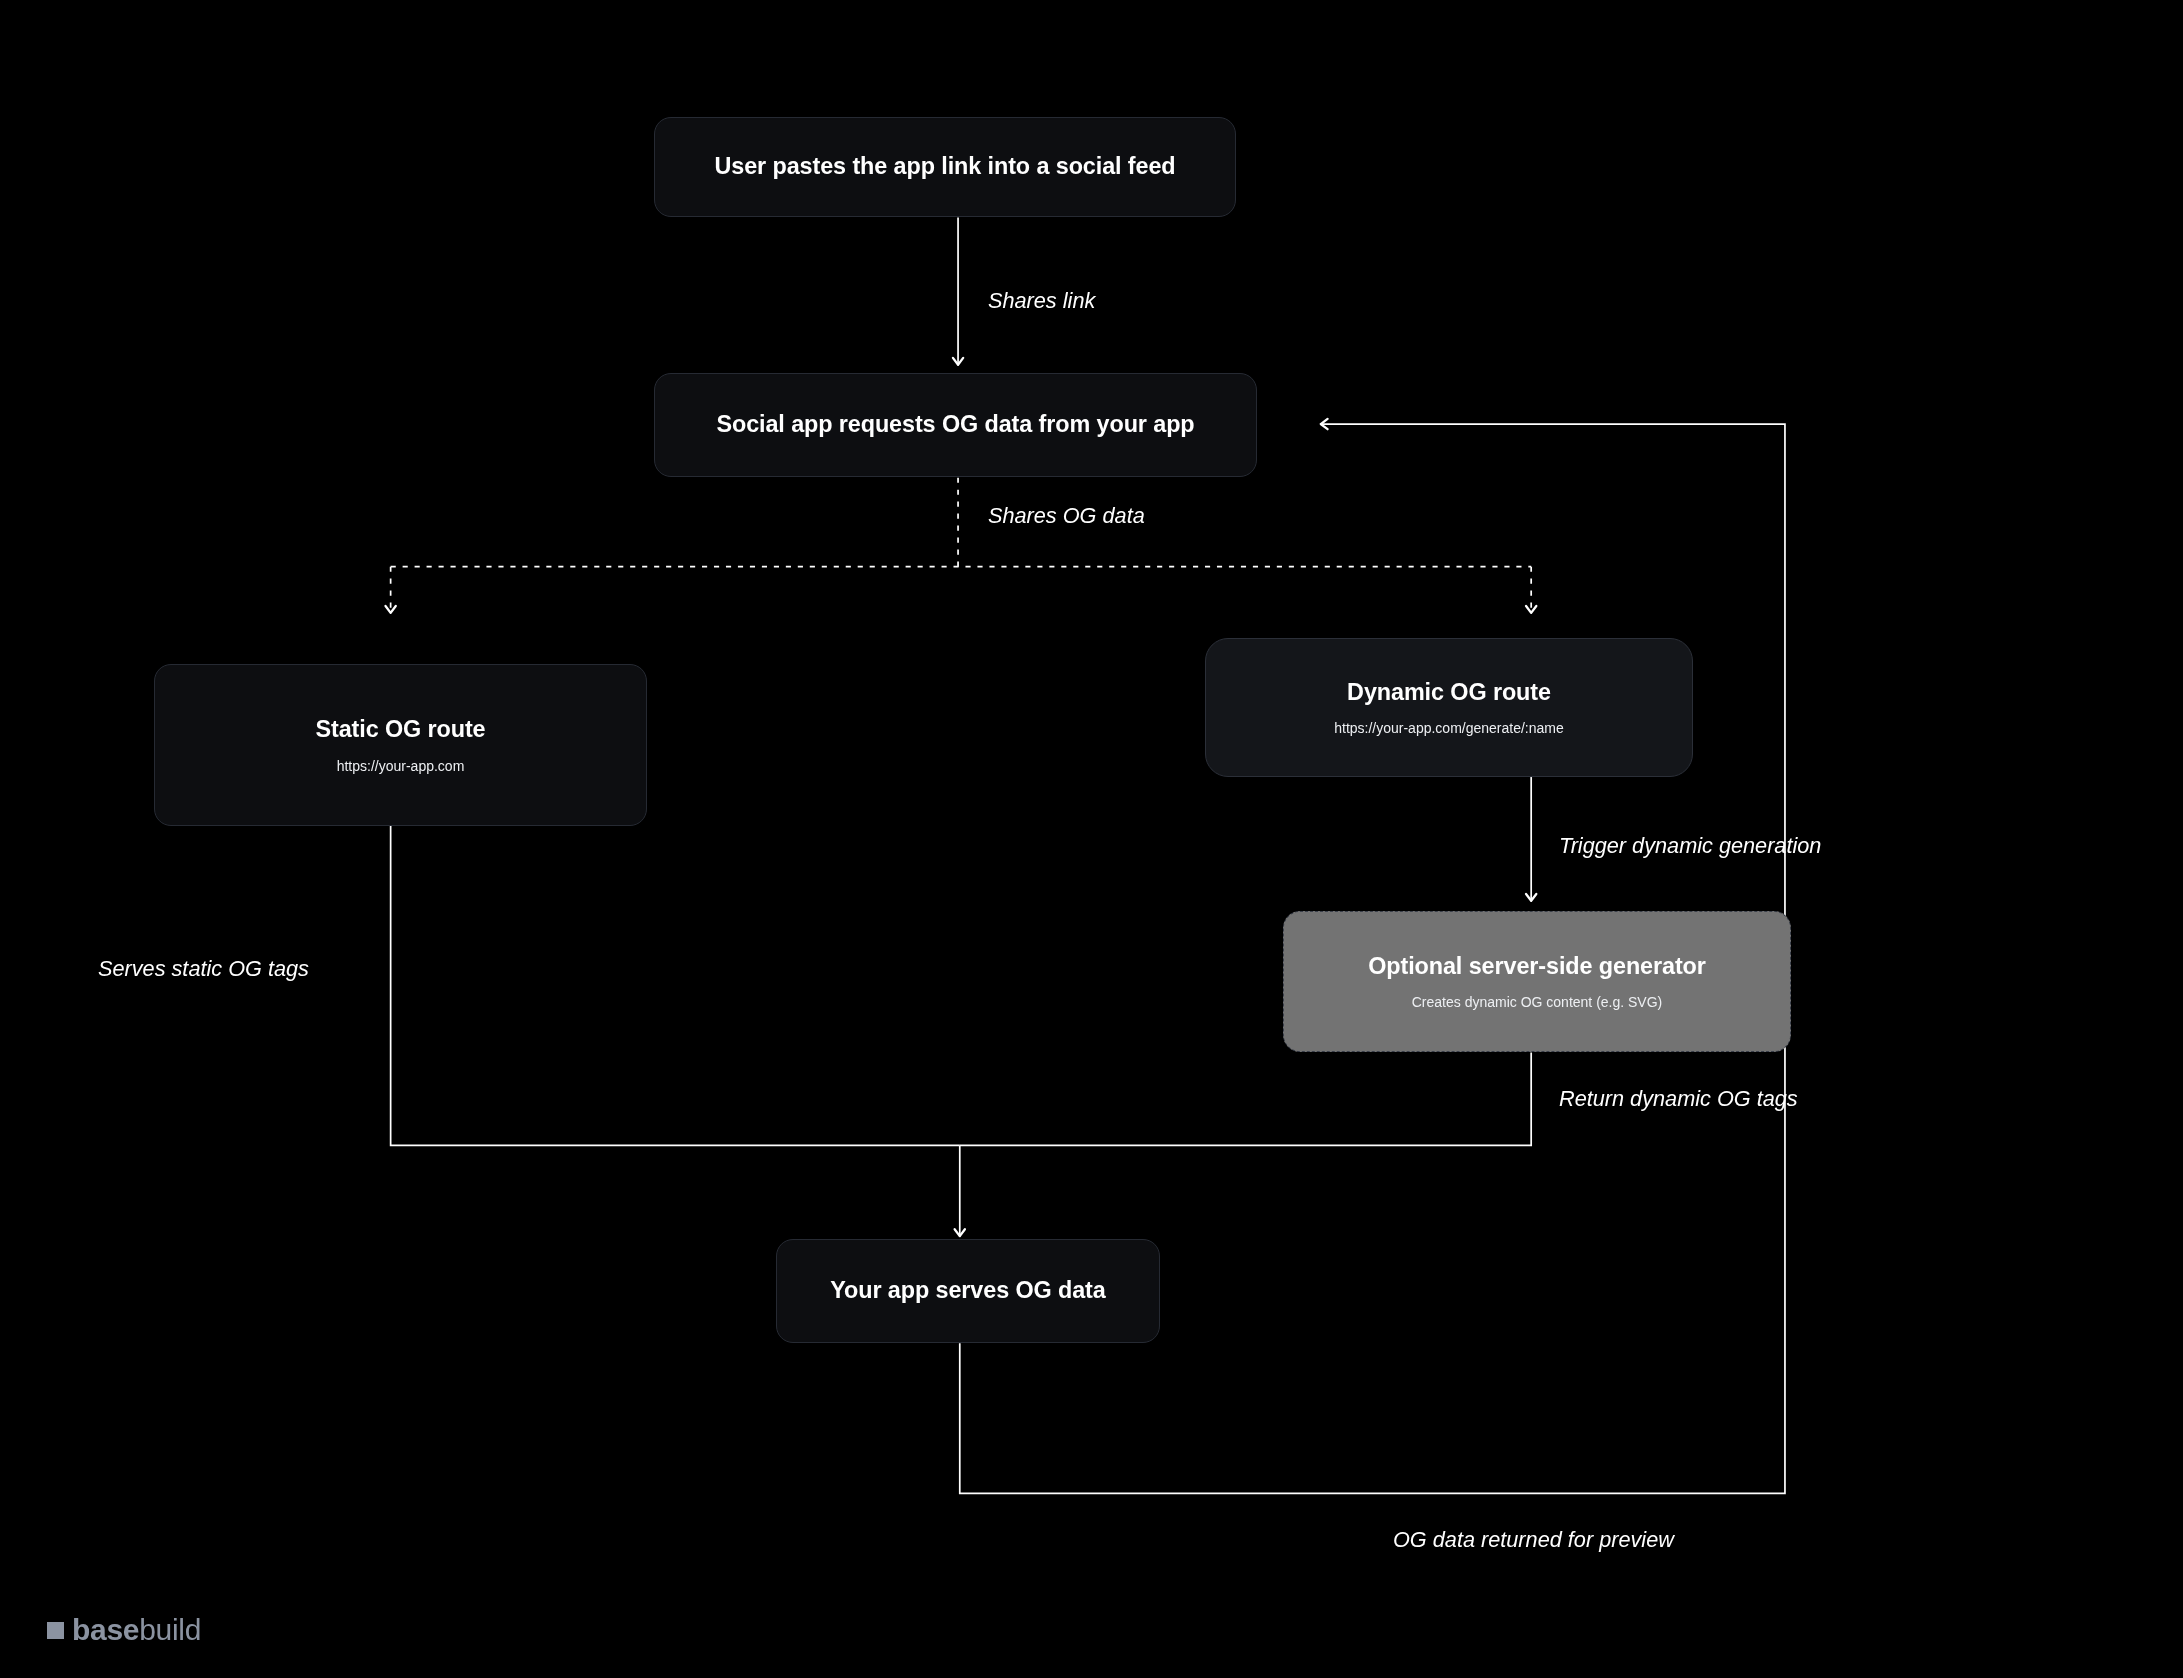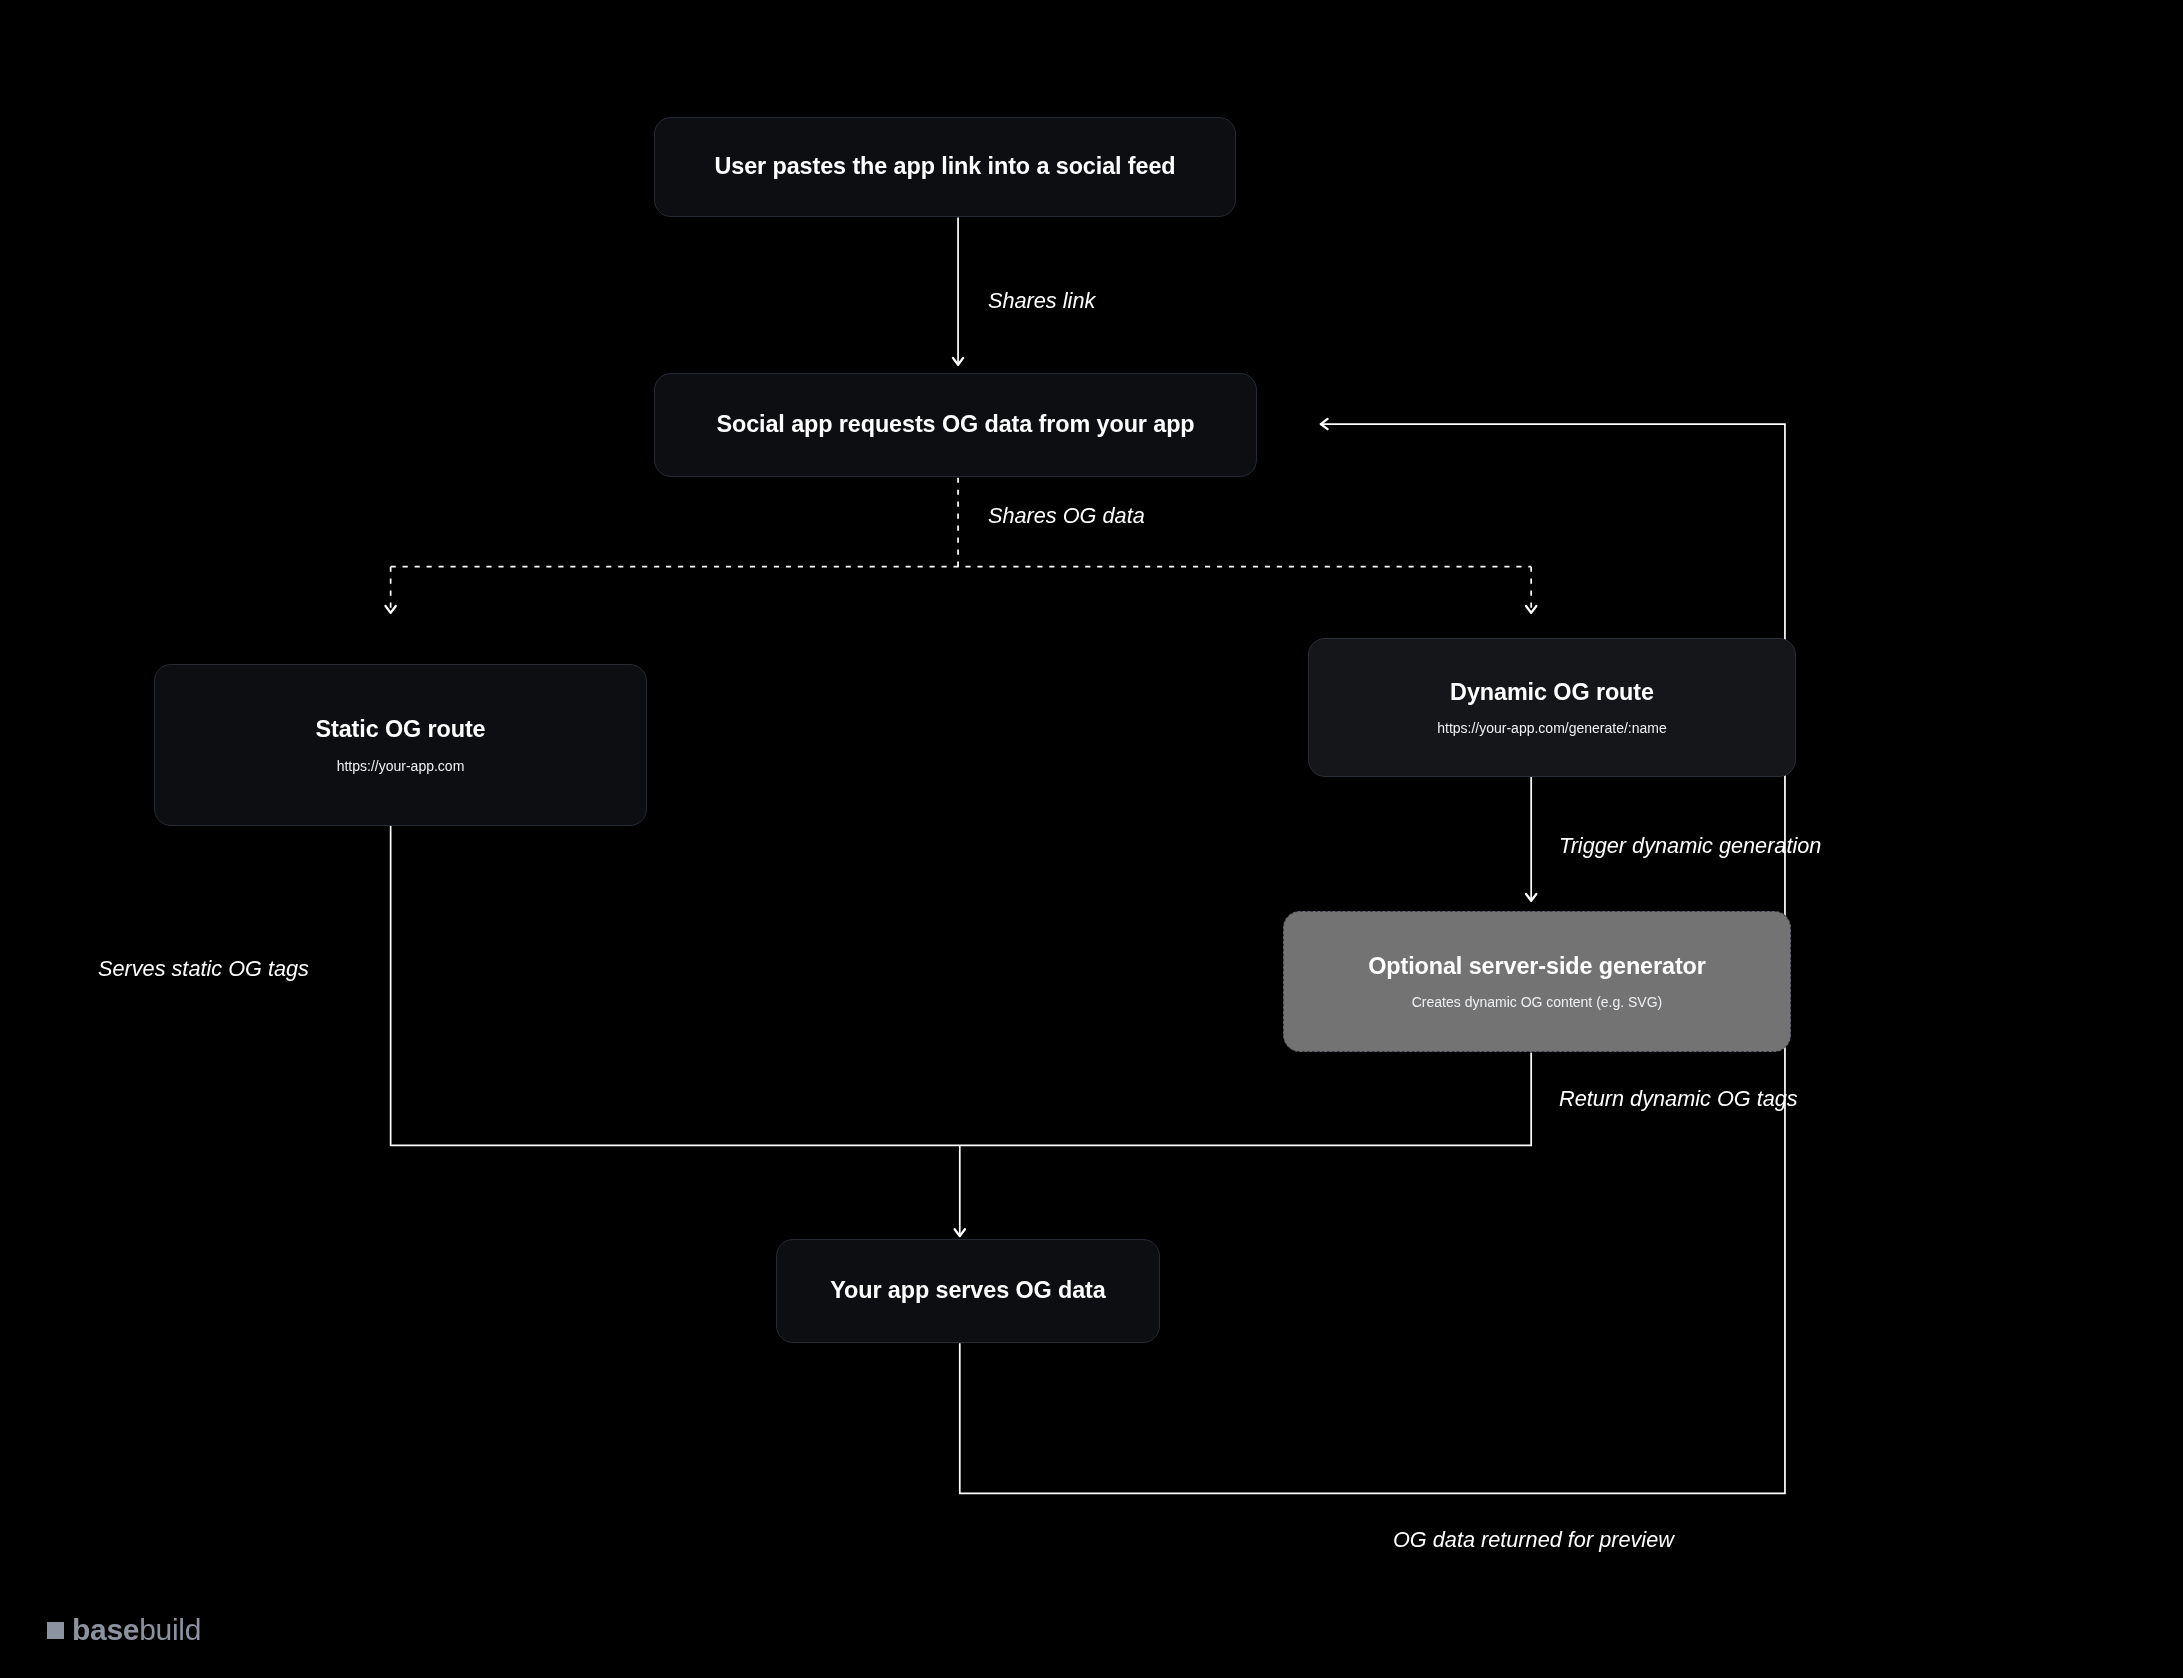--- a/index.html
+++ b/index.html
@@ -142,21 +142,21 @@
   <div class="node single" style="left:654px; top:373px; width:603px; height:104px;">
     <div class="node-title">Social app requests OG data from your app</div>
 
   </div>
 
   <div class="node" style="left:154px; top:638px; width:493px; height:162px;margin-top:26px;">
     <div class="node-title">Static OG route</div>
     <div class="node-sub">https://your-app.com</div>
   </div>
 
-  <div class="node alt" style="left:1308px; top:638px; width:488px; height:139px;">
+  <div class="node alt" style="left:1205px; top:638px; width:488px; height:139px;border-radius:23px;">
     <div class="node-title">Dynamic OG route</div>
     <div class="node-sub">https://your-app.com/generate/:name</div>
   </div>
 
   <div class="node dashed" style="left:1283px; top:911px; width:508px; height:141px;">
     <div class="node-title">Optional server-side generator</div>
     <div class="node-sub">Creates dynamic OG content (e.g. SVG)</div>
   </div>
 
   <div class="node single" style="left:776px; top:1239px; width:384px; height:104px;">

